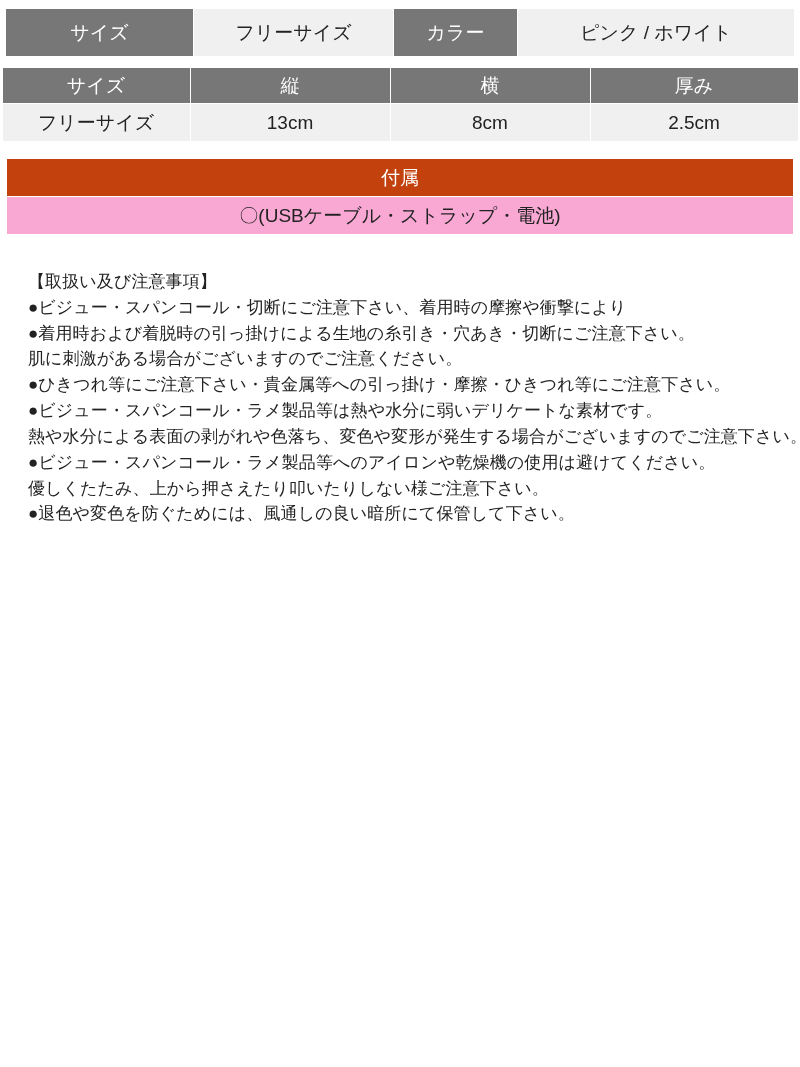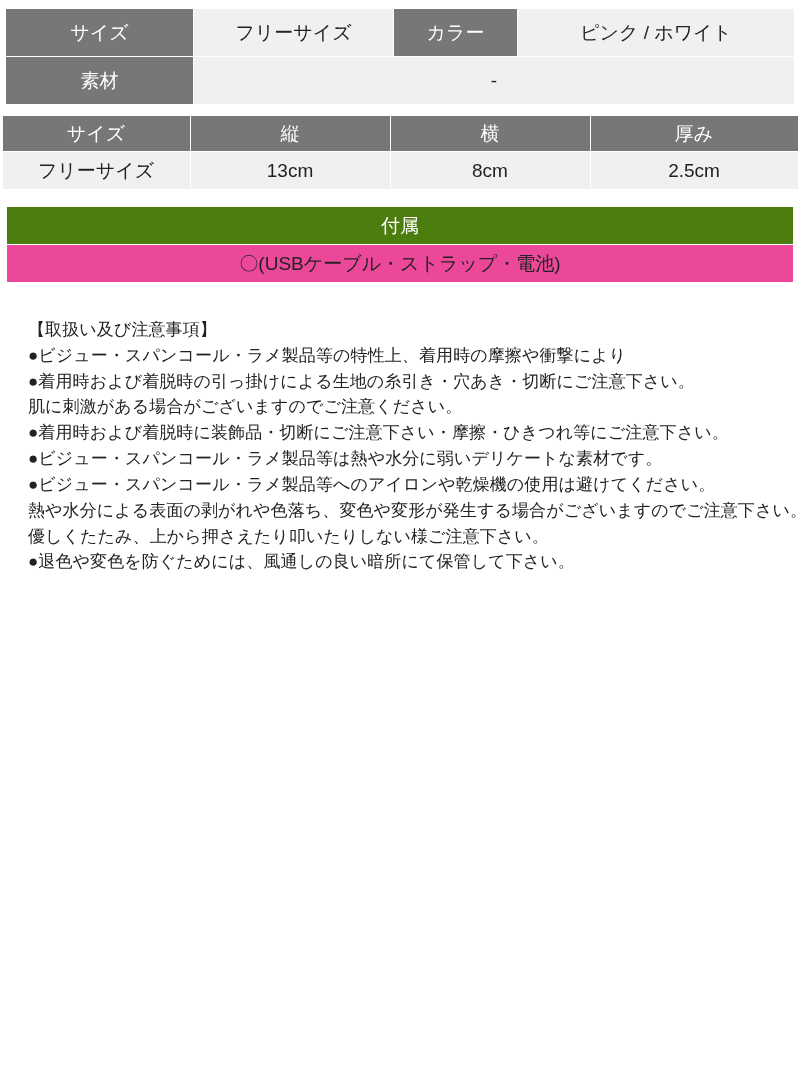--- a/index.html
+++ b/index.html
@@ -67,26 +67,26 @@
     width: 788px;
     margin: 16px auto 0 auto;
   }
   .tbl-attach td {
     border: 1px solid #ffffff;
     text-align: center;
     vertical-align: middle;
     font-size: 19px;
   }
   .tbl-attach td.hdr {
-    background: #4d7c0f;
+    background: #c2410c;
     color: #ffffff;
     height: 38px;
   }
   .tbl-attach td.val {
-    background: #ec4899;
+    background: #f9a8d4;
     color: #222;
     height: 38px;
   }
   .notes {
     margin: 34px 0 0 28px;
     font-size: 17px;
     line-height: 1.52;
     color: #222;
     letter-spacing: 0.1px;
   }
@@ -97,24 +97,20 @@
 
 <div class="page">
 
   <table class="tbl-spec">
     <tbody>
       <tr>
         <td class="th-dark" style="width:188px">サイズ</td>
         <td class="td-light" style="width:200px">フリーサイズ</td>
         <td class="th-dark" style="width:124px">カラー</td>
         <td class="td-light" style="width:277px">ピンク / ホワイト</td>
-      </tr>
-      <tr>
-        <td class="th-dark" style="width:188px">素材</td>
-        <td class="td-light" colspan="3">-</td>
       </tr>
     </tbody>
   </table>
 
   <table class="tbl-size">
     <tbody>
       <tr>
         <td class="hdr" style="width:188px">サイズ</td>
         <td class="hdr" style="width:200px">縦</td>
         <td class="hdr" style="width:200px">横</td>
@@ -135,24 +131,24 @@
         <td class="hdr">付属</td>
       </tr>
       <tr>
         <td class="val">〇(USBケーブル・ストラップ・電池)</td>
       </tr>
     </tbody>
   </table>
 
   <div class="notes">
     <div>【取扱い及び注意事項】</div>
-    <div>●ビジュー・スパンコール・ラメ製品等の特性上、着用時の摩擦や衝撃により</div>
+    <div>●ビジュー・スパンコール・切断にご注意下さい、着用時の摩擦や衝撃により</div>
     <div>●着用時および着脱時の引っ掛けによる生地の糸引き・穴あき・切断にご注意下さい。</div>
     <div>肌に刺激がある場合がございますのでご注意ください。</div>
-    <div>●着用時および着脱時に装飾品・切断にご注意下さい・摩擦・ひきつれ等にご注意下さい。</div>
+    <div>●ひきつれ等にご注意下さい・貴金属等への引っ掛け・摩擦・ひきつれ等にご注意下さい。</div>
     <div>●ビジュー・スパンコール・ラメ製品等は熱や水分に弱いデリケートな素材です。</div>
+    <div>熱や水分による表面の剥がれや色落ち、変色や変形が発生する場合がございますのでご注意下さい。</div>
     <div>●ビジュー・スパンコール・ラメ製品等へのアイロンや乾燥機の使用は避けてください。</div>
-    <div>熱や水分による表面の剥がれや色落ち、変色や変形が発生する場合がございますのでご注意下さい。</div>
     <div>優しくたたみ、上から押さえたり叩いたりしない様ご注意下さい。</div>
     <div>●退色や変色を防ぐためには、風通しの良い暗所にて保管して下さい。</div>
   </div>
 
 </div>
 
 </body></html>

